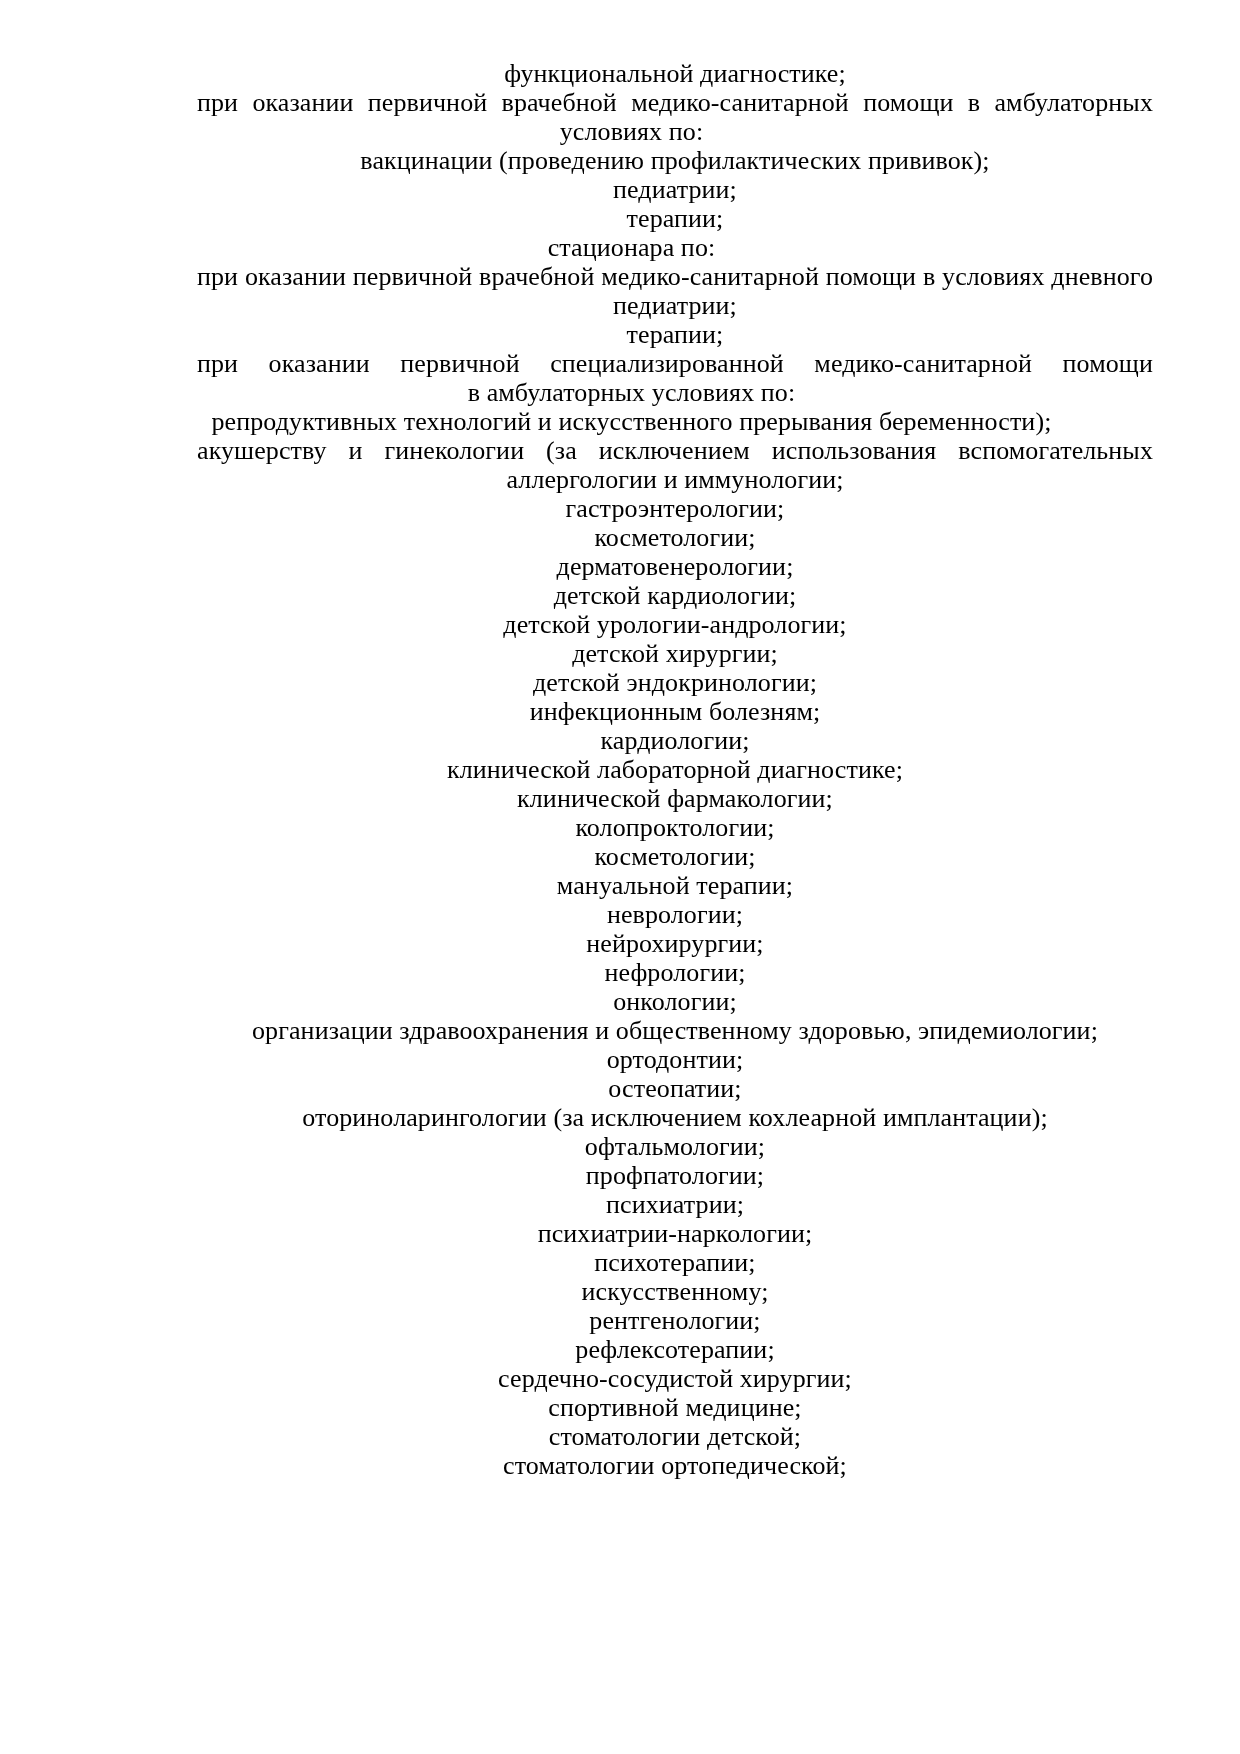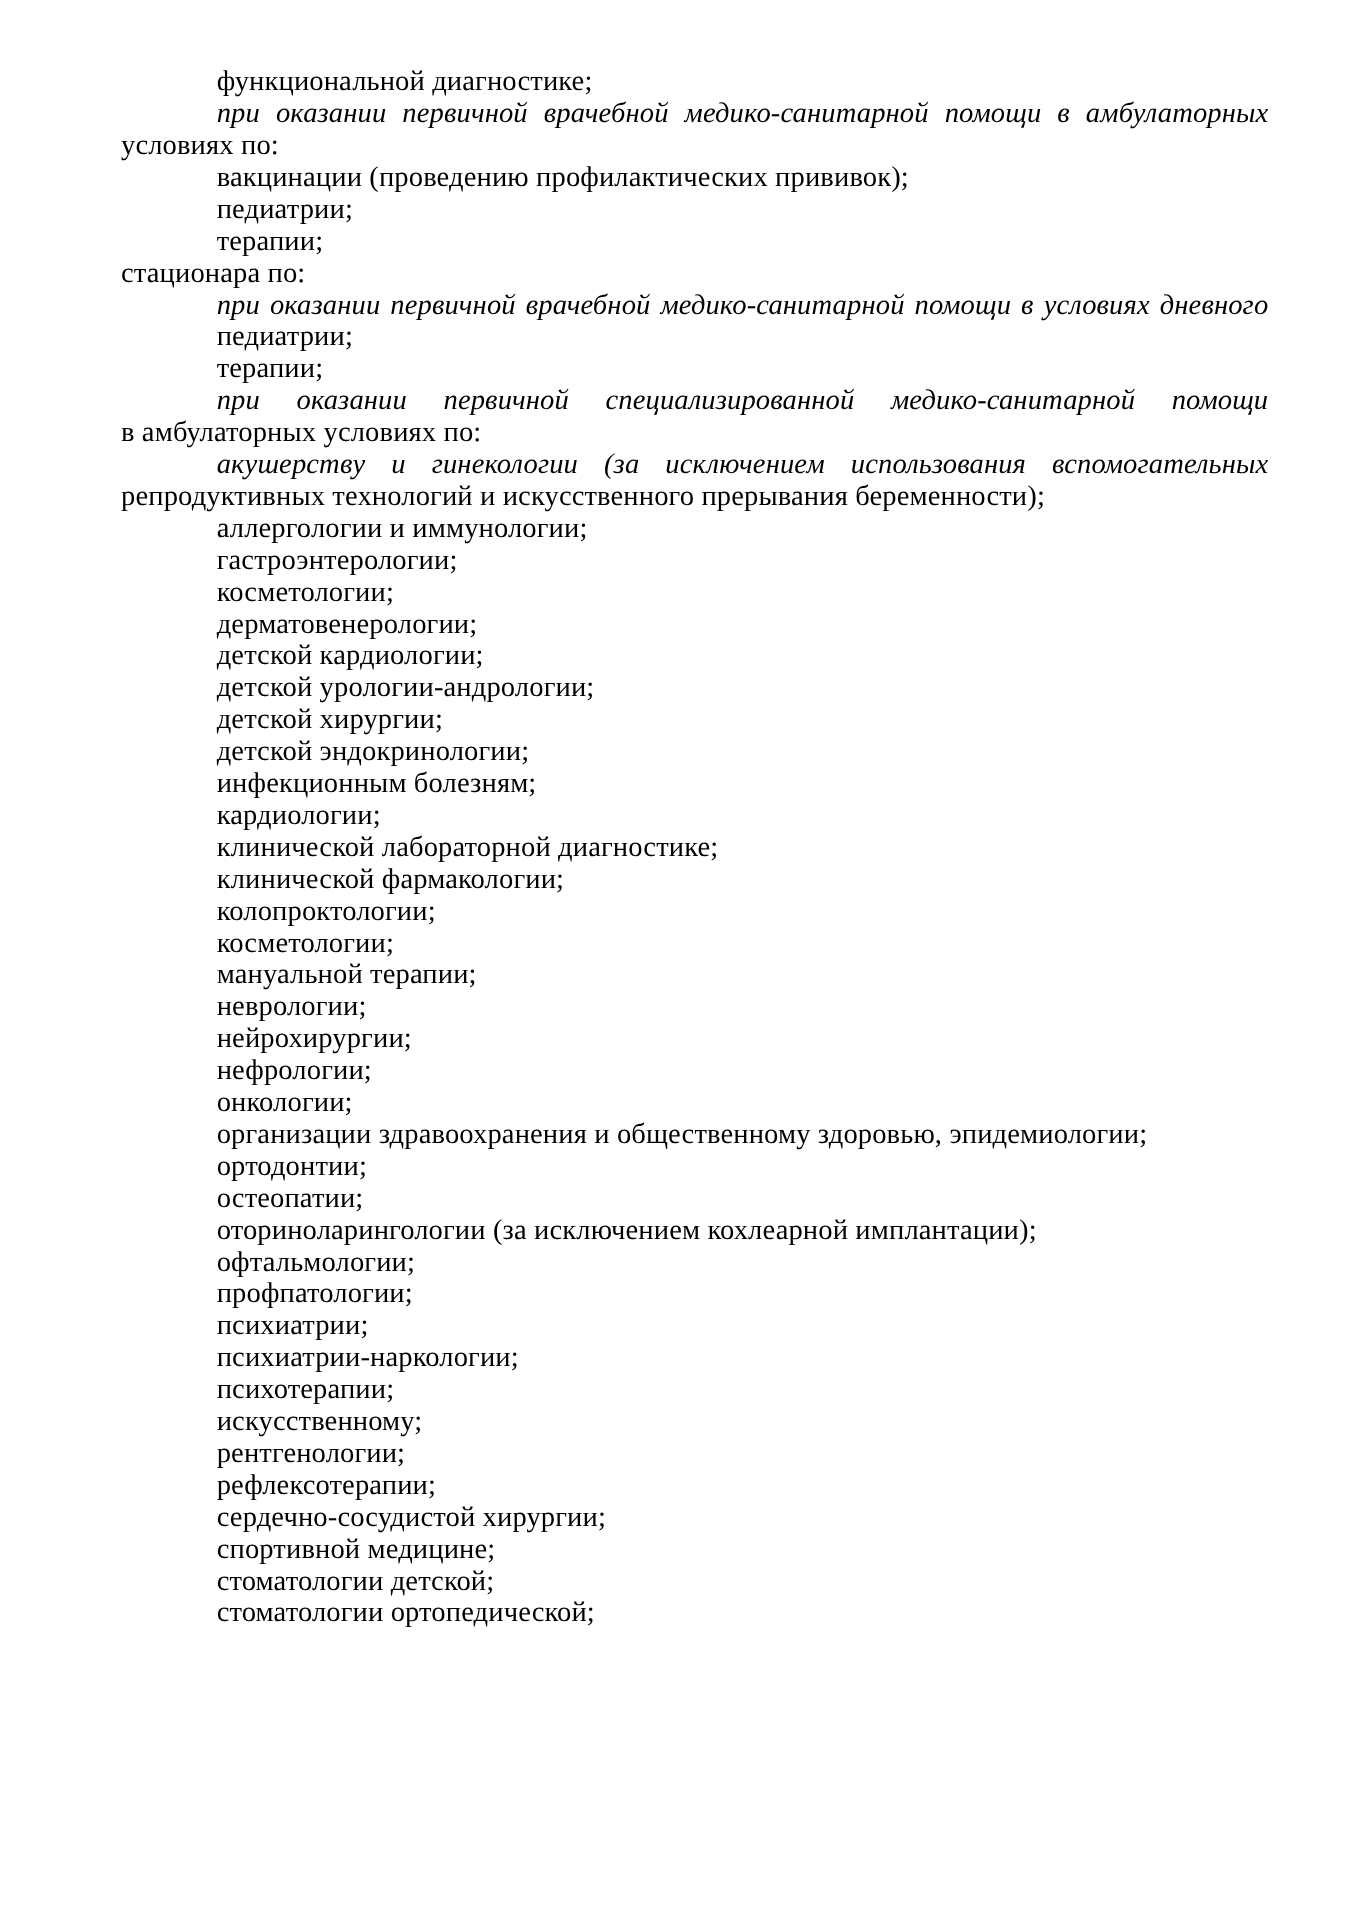--- a/index.html
+++ b/index.html
@@ -25,51 +25,50 @@
     position: absolute;
     left: 110px;
     top: 59px;
     width: 1043px;
     font-size: 26px;
     line-height: 29px;
     letter-spacing: 0.1px;
   }
   .line {
     white-space: nowrap;
-    text-align: left;
+    text-align: center;
   }
   .line.indent {
     text-indent: 87px;
   }
   .line.justify {
     white-space: normal;
     text-align: justify;
     text-align-last: justify;
-    font-style: italic;
   }
 </style>
 </head>
 <body>
 
 <div class="page">
   <div class="content" id="doc-content">
       <div class="line indent">функциональной диагностике;</div>
       <div class="line indent justify">при оказании первичной врачебной медико-санитарной помощи в амбулаторных</div>
       <div class="line">условиях по:</div>
       <div class="line indent">вакцинации (проведению профилактических прививок);</div>
       <div class="line indent">педиатрии;</div>
       <div class="line indent">терапии;</div>
       <div class="line">стационара по:</div>
       <div class="line indent justify">при оказании первичной врачебной медико-санитарной помощи в условиях дневного</div>
       <div class="line indent">педиатрии;</div>
       <div class="line indent">терапии;</div>
       <div class="line indent justify">при оказании первичной специализированной медико-санитарной помощи</div>
       <div class="line">в амбулаторных условиях по:</div>
+      <div class="line">репродуктивных технологий и искусственного прерывания беременности);</div>
       <div class="line indent justify">акушерству и гинекологии (за исключением использования вспомогательных</div>
-      <div class="line">репродуктивных технологий и искусственного прерывания беременности);</div>
       <div class="line indent">аллергологии и иммунологии;</div>
       <div class="line indent">гастроэнтерологии;</div>
       <div class="line indent">косметологии;</div>
       <div class="line indent">дерматовенерологии;</div>
       <div class="line indent">детской кардиологии;</div>
       <div class="line indent">детской урологии-андрологии;</div>
       <div class="line indent">детской хирургии;</div>
       <div class="line indent">детской эндокринологии;</div>
       <div class="line indent">инфекционным болезням;</div>
       <div class="line indent">кардиологии;</div>

